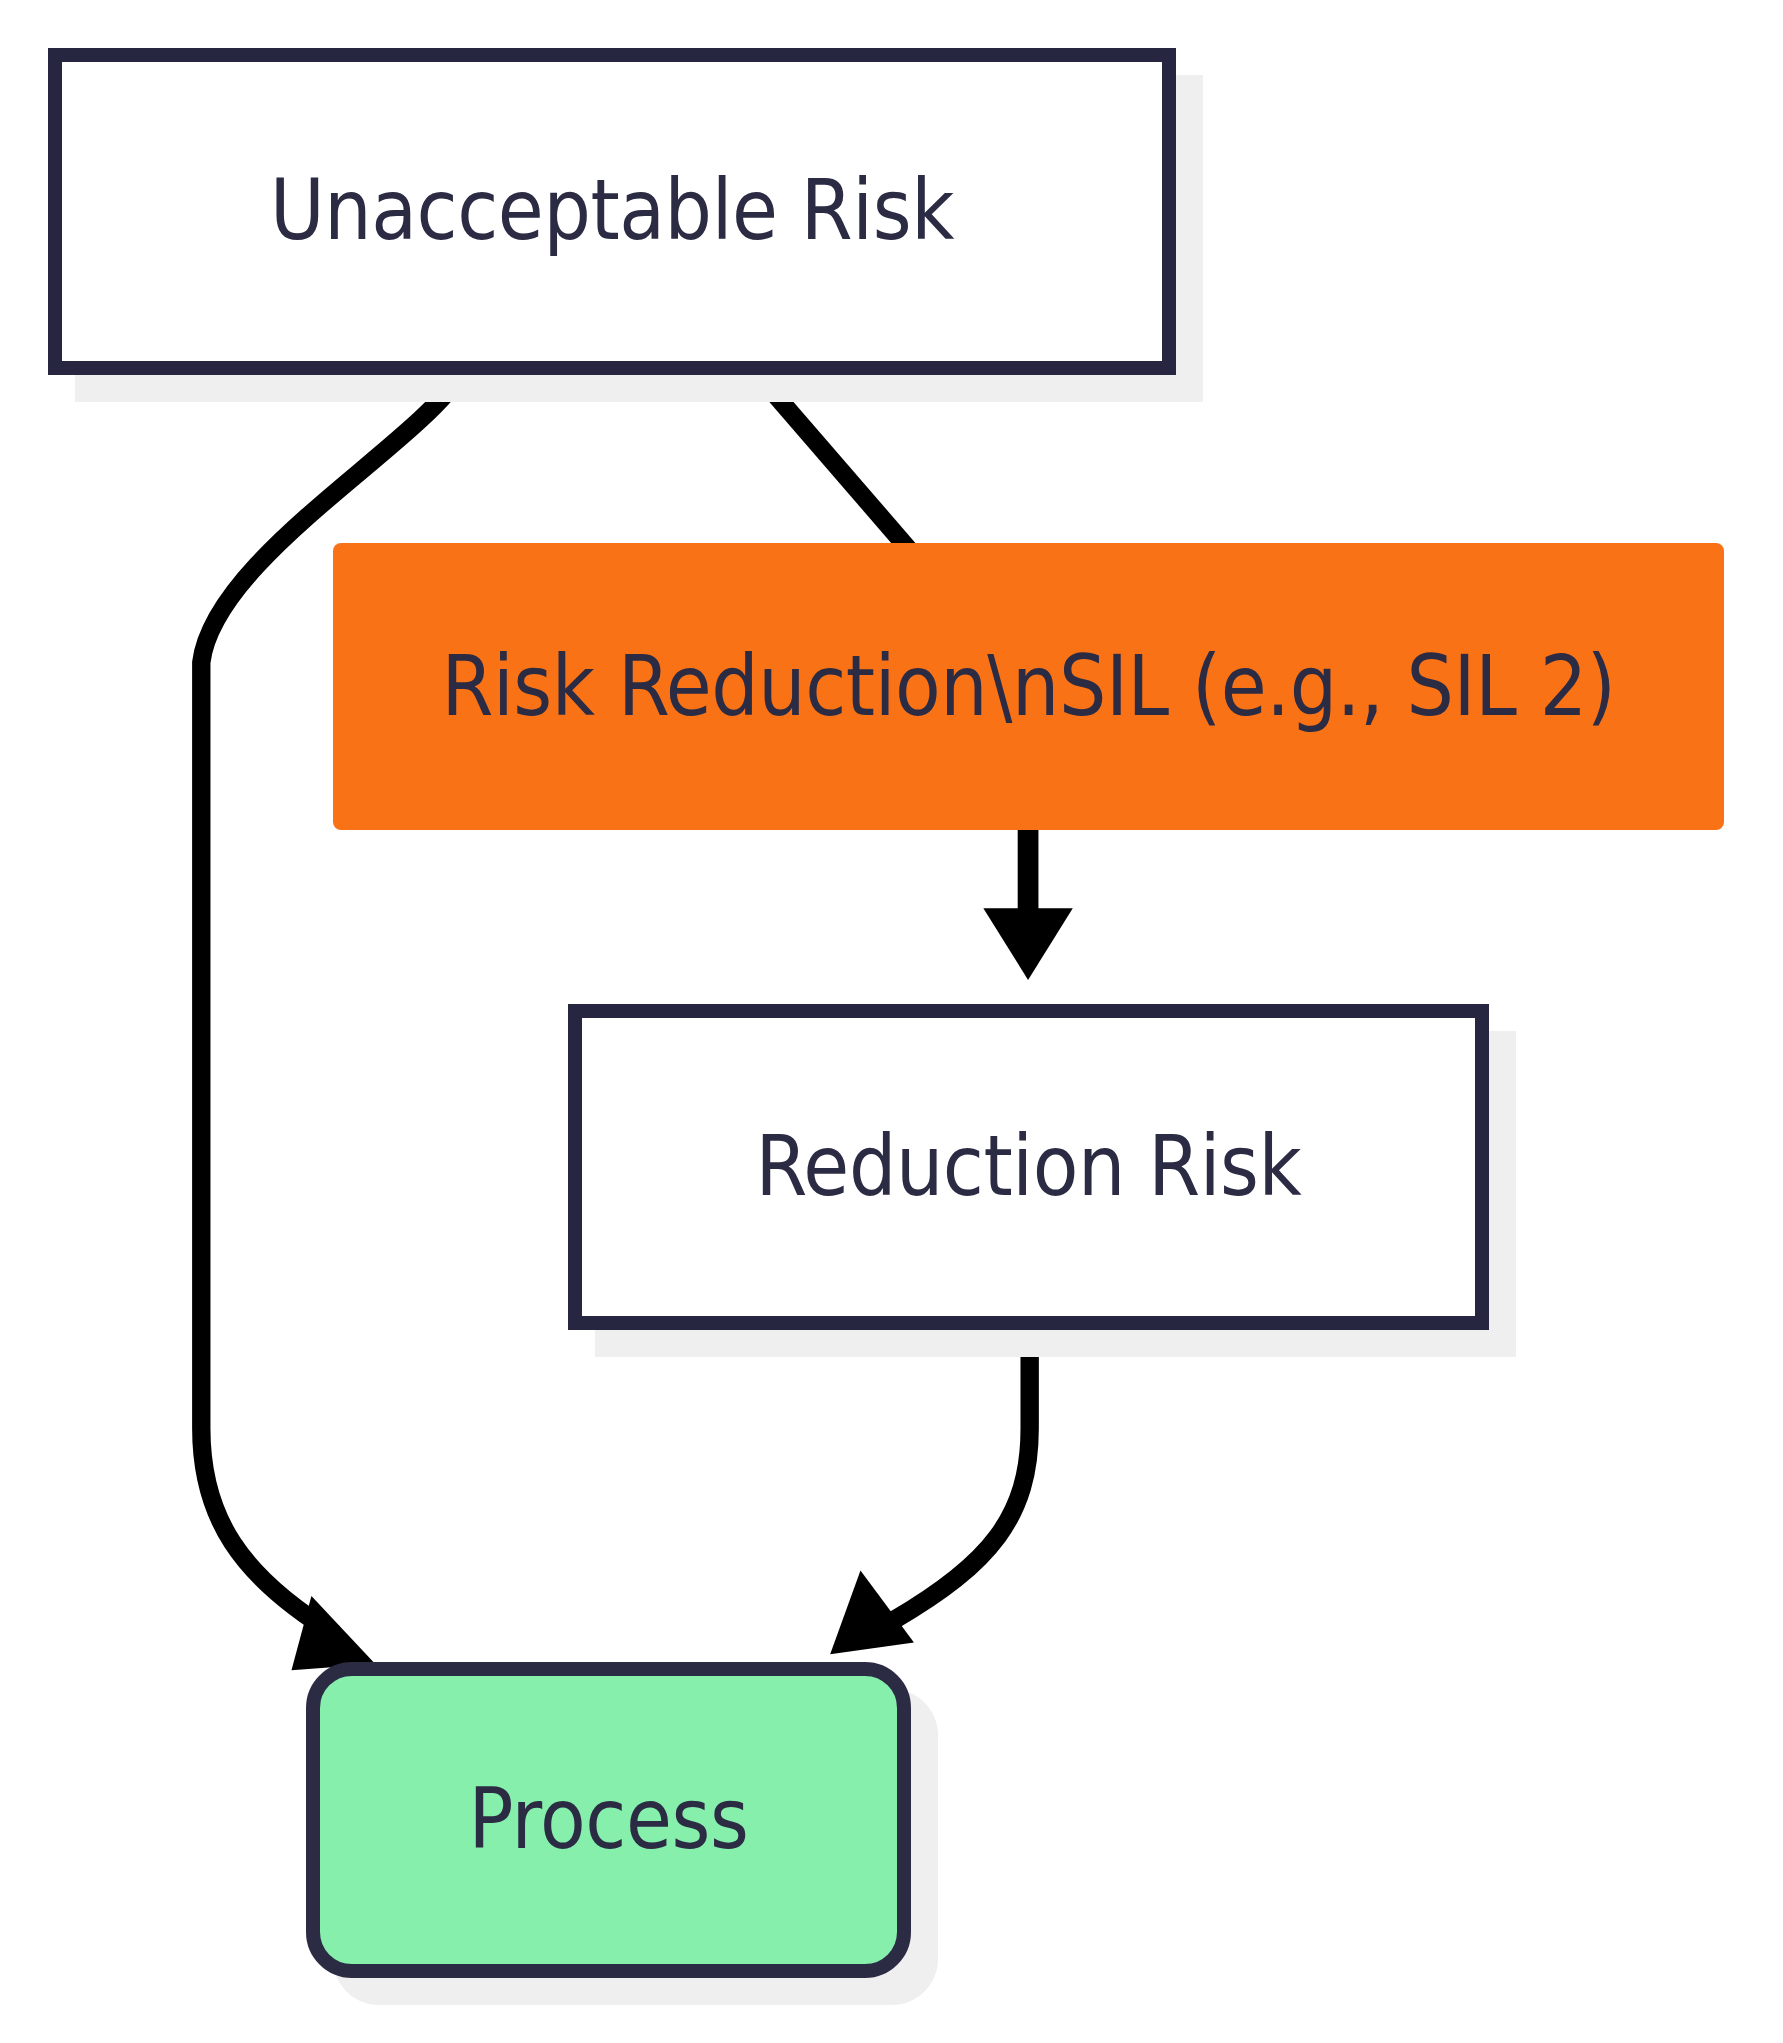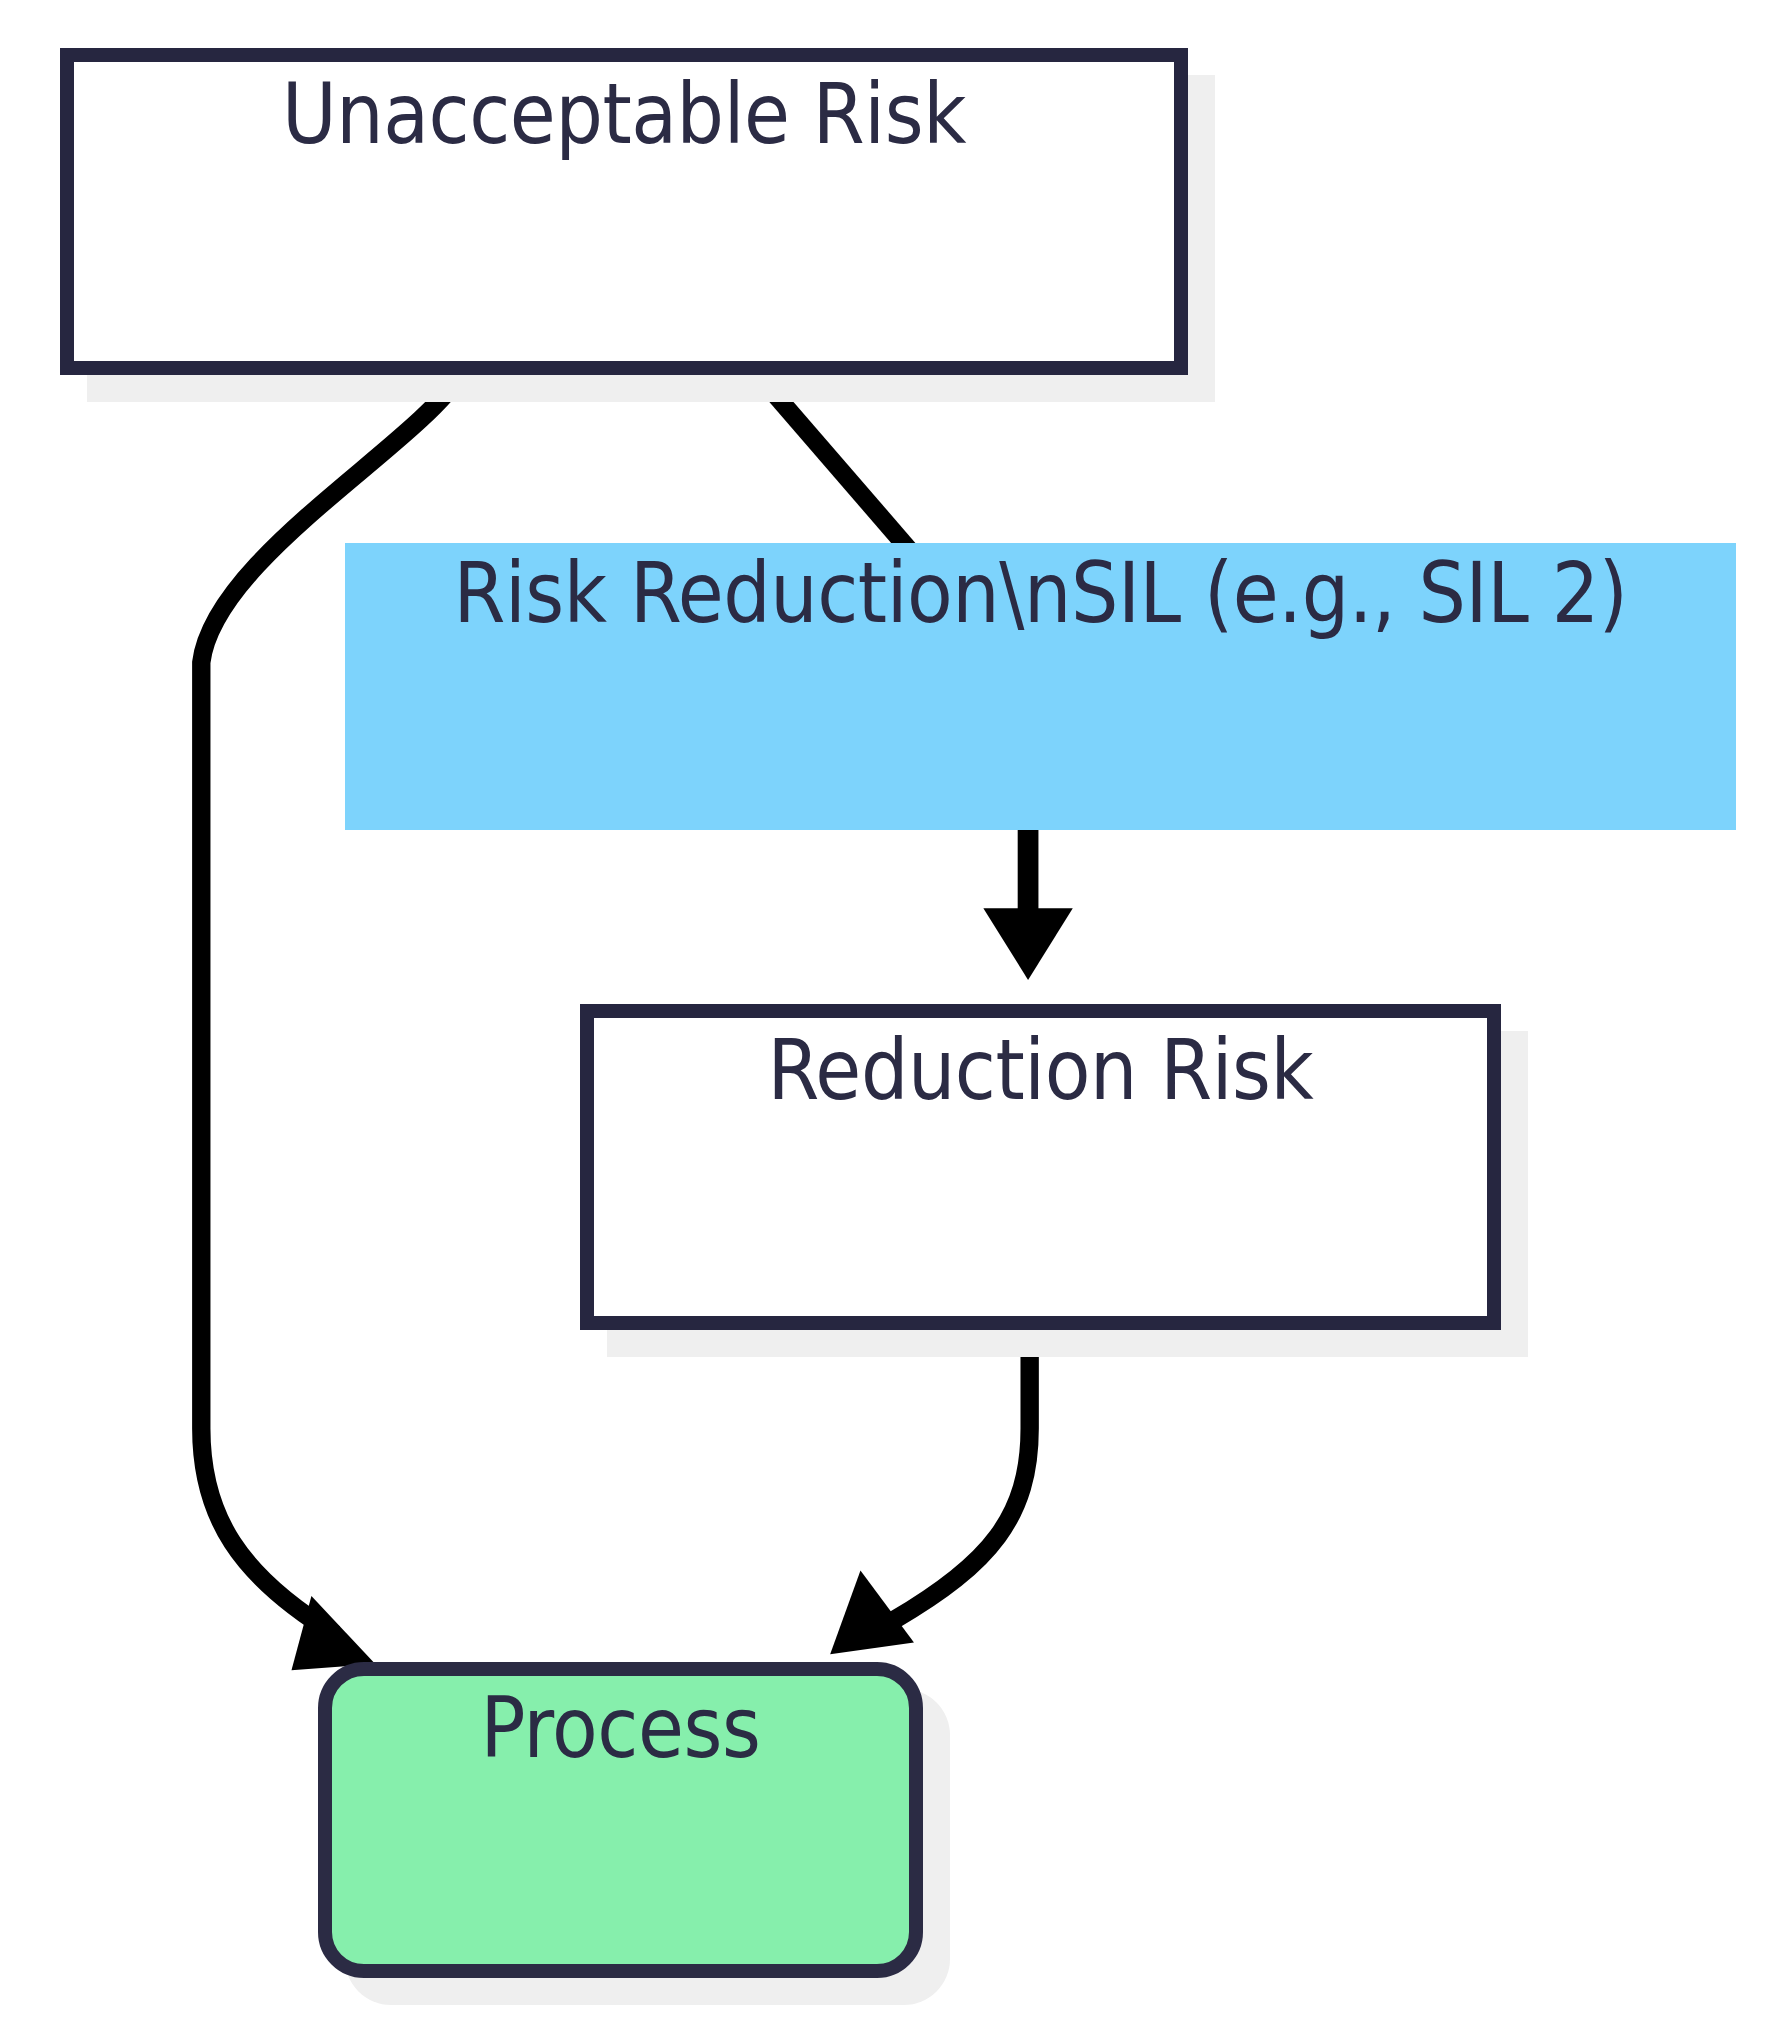--- a/index.html
+++ b/index.html
@@ -29,23 +29,23 @@
     width: 1784px;
     height: 2043px;
     pointer-events: none;
   }
 
   
   .node {
     position: absolute;
     box-sizing: border-box;
     display: flex;
+    align-items: center;
     justify-content: center;
     text-align: center;
-    margin-left: 12px;
   }
 
   .node-label {
     font-family: "DejaVu Sans Condensed", "DejaVu Sans", sans-serif;
     font-weight: 400;
     letter-spacing: -0.4px;
     line-height: 1.28;
     white-space: pre-line;
     padding: 0 21px;
   }
@@ -61,23 +61,23 @@
   
   .node-round {
     background: #86efac;
     border: 14.4px solid #2b2b44;
     border-radius: 46px;
     box-shadow: 27px 27px 0 0 #efefef;
   }
 
   
   .node-gray {
-    background: #7dd3fc;
+    background: #f97316;
     border: none;
-    border-radius: 0;
+    border-radius: 8px;
     box-shadow: none;
   }
 
   
   #node-unacceptable-risk {
     left: 48px;  top: 48px;
     width: 1128px; height: 327px;
   }
   #node-unacceptable-risk .node-label { font-size: 83px; color: #2b2b44; }
 

